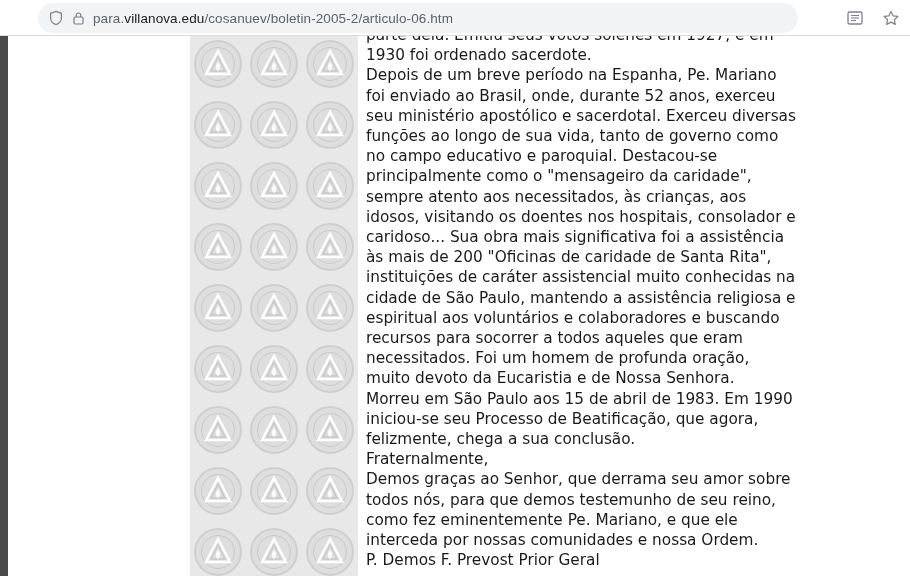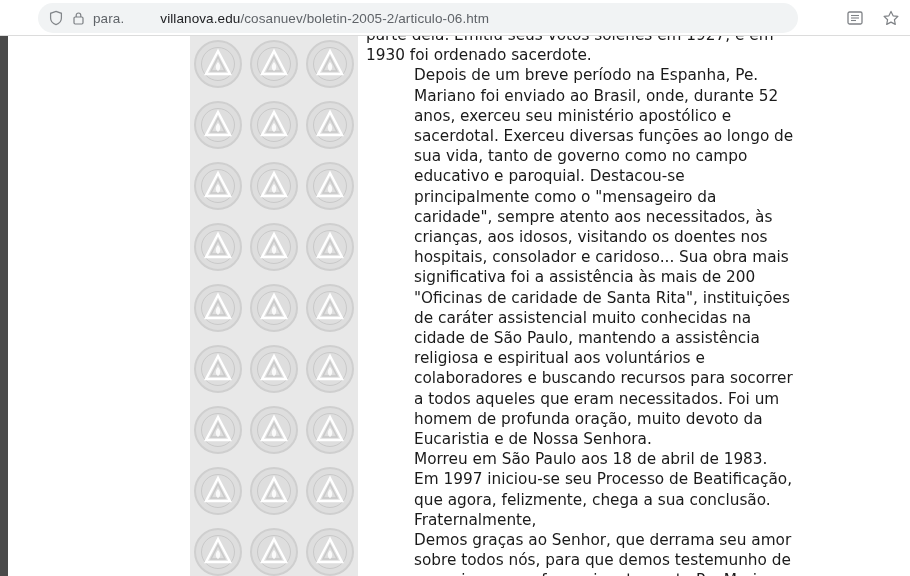--- a/index.html
+++ b/index.html
@@ -50,21 +50,21 @@
     opacity: .8;
   }
 
   .url-text {
     font-size: 13.5px;
     color: #5f6368;
     white-space: nowrap;
     overflow: hidden;
     letter-spacing: 0.1px;
   }
-  .url-domain-strong { color: #202124; margin-left: 36px; }
+  .url-domain-strong { color: #202124; }
 
   .chrome-right {
     position: absolute;
     right: 8px;
     top: 0;
     height: 36px;
     display: flex;
     align-items: center;
     gap: 14px;
   }
@@ -171,21 +171,21 @@
     line-height: 20.2px;
     font-family: "DejaVu Sans", sans-serif;
   }
   .article p {
     margin: 0;
     padding: 0;
   }
   .para-clipped {
     margin-top: -11px !important;
   }
-  .article p + p { margin-top: 0; margin-left: 48px; }
+  .article p + p { margin-top: 0; }
 
   .signature { }
 </style>
 </head>
 <body>
 
 <div class="browser-chrome">
 
   <div class="urlbar">
     <span class="shield-icon">
@@ -459,19 +459,19 @@
           </svg>
         </div>
       </div>
     </div>
 
   <div class="content-gap"></div>
 
   <div class="article" id="article-body">
       <p class="para-clipped">parte dela. Emitiu seus votos solenes em 1927, e em 1930 foi ordenado sacerdote.</p>
       <p>Depois de um breve período na Espanha, Pe. Mariano foi enviado ao Brasil, onde, durante 52 anos, exerceu seu ministério apostólico e sacerdotal. Exerceu diversas funções ao longo de sua vida, tanto de governo como no campo educativo e paroquial. Destacou-se principalmente como o "mensageiro da caridade", sempre atento aos necessitados, às crianças, aos idosos, visitando os doentes nos hospitais, consolador e caridoso... Sua obra mais significativa foi a assistência às mais de 200 "Oficinas de caridade de Santa Rita", instituições de caráter assistencial muito conhecidas na cidade de São Paulo, mantendo a assistência religiosa e espiritual aos voluntários e colaboradores e buscando recursos para socorrer a todos aqueles que eram necessitados. Foi um homem de profunda oração, muito devoto da Eucaristia e de Nossa Senhora.</p>
-      <p>Morreu em São Paulo aos 18 de abril de 1983. Em 1997 iniciou-se seu Processo de Beatificação, que agora, felizmente, chega a sua conclusão.</p>
+      <p>Morreu em São Paulo aos 15 de abril de 1983. Em 1990 iniciou-se seu Processo de Beatificação, que agora, felizmente, chega a sua conclusão.</p>
       <p>Fraternalmente,</p>
       <p>Demos graças ao Senhor, que derrama seu amor sobre todos nós, para que demos testemunho de seu reino, como fez eminentemente Pe. Mariano, e que ele interceda por nossas comunidades e nossa Ordem.</p>
       <p class="signature">P. Demos F. Prevost Prior Geral</p>
     </div>
 
 </div>
 
 </body></html>

